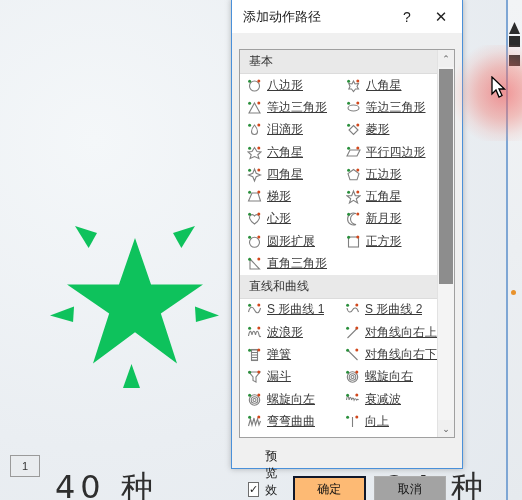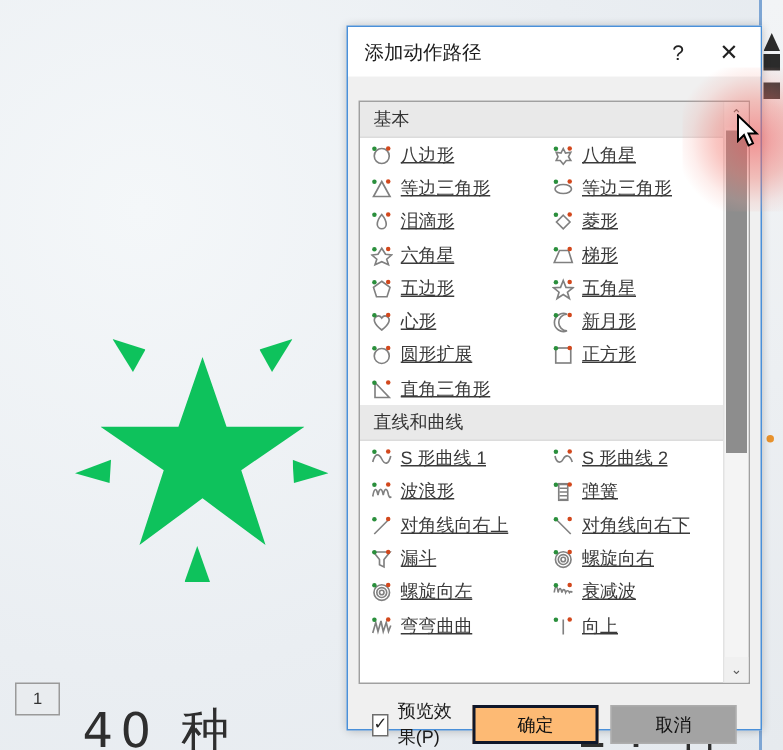--- a/index.html
+++ b/index.html
@@ -46,23 +46,23 @@
 
   #slide-num{position:absolute;left:10px;top:455px;width:28px;height:20px;
       border:1px solid #9a9a9a;background:#e9ecef;color:#333;font-size:11px;
       display:flex;align-items:center;justify-content:center;}
   .bg-text{position:absolute;color:#2e2e2e;font-size:32px;letter-spacing:5px;
       font-family:"DejaVu Sans",sans-serif;}
   #txt-40{left:55px;top:466px;}
   #txt-24{left:385px;top:466px;}
 
   
-  #dialog{position:absolute;left:231px;top:-1px;width:277px;height:470px;
+  #dialog{position:absolute;left:231px;top:-1px;width:232px;height:470px;
       background:#f0f0f0;border:1px solid #4a90d9;box-shadow:0 0 6px rgba(0,0,0,.25);
-      box-sizing:border-box;margin-top:18px;}
+      box-sizing:border-box;}
   #titlebar{height:33px;background:#fff;display:flex;align-items:center;
       padding:0 4px 0 11px;box-sizing:border-box;}
   #dlg-title{font-size:13px;color:#1a1a1a;flex:1;}
   .tb-btn{width:34px;height:30px;display:flex;align-items:center;justify-content:center;
       font-size:14px;color:#222;cursor:default;}
   #close-btn{font-size:15px;}
 
   #dlg-body{padding:16px 7px 0 7px;box-sizing:border-box;}
 
   #listbox{position:relative;height:389px;background:#fff;border:1px solid #a0a0a0;
@@ -207,36 +207,56 @@
                   <path d="M7.5 2.5 L10 6.5 L14 7 L10.8 9.8 L12 13.5 L7.5 11.5 L3 13.5 L4.2 9.8 L1 7 L5 6.5 Z" stroke="#808080" fill="none" stroke-width="1.1"></path>
     <circle cx="2.6" cy="3.2" r="1.5" fill="#2a8f3c"></circle>
     <circle cx="11.8" cy="3" r="1.5" fill="#d2481d"></circle>
                 </svg>
               </span>
               <span class="lbl">六角星</span>
             </div>
             <div class="cell">
               <span class="ico">
                 <svg width="15" height="16" viewBox="0 0 15 16">
+                  <path d="M4 5 L14 5 L11 11 L1 11 Z" stroke="#808080" fill="none" stroke-width="1.1"></path>
+    <circle cx="2.6" cy="3.2" r="1.5" fill="#2a8f3c"></circle>
+    <circle cx="11.8" cy="3" r="1.5" fill="#d2481d"></circle>
+                </svg>
+              </span>
+              <span class="lbl">平行四边形</span>
+            </div>
+            <div class="cell">
+              <span class="ico">
+                <svg width="15" height="16" viewBox="0 0 15 16">
+                  <path d="M7.5 2 L9.2 6.3 L13.5 8 L9.2 9.7 L7.5 14 L5.8 9.7 L1.5 8 L5.8 6.3 Z" stroke="#808080" fill="none" stroke-width="1.1"></path>
+    <circle cx="2.6" cy="3.2" r="1.5" fill="#2a8f3c"></circle>
+    <circle cx="11.8" cy="3" r="1.5" fill="#d2481d"></circle>
+                </svg>
+              </span>
+              <span class="lbl">四角星</span>
+            </div>
+            <div class="cell">
+              <span class="ico">
+                <svg width="15" height="16" viewBox="0 0 15 16">
+                  <path d="M7.5 2.5 L13 6.6 L11 12.8 L4 12.8 L2 6.6 Z" stroke="#808080" fill="none" stroke-width="1.1"></path>
+    <circle cx="2.6" cy="3.2" r="1.5" fill="#2a8f3c"></circle>
+    <circle cx="11.8" cy="3" r="1.5" fill="#d2481d"></circle>
+                </svg>
+              </span>
+              <span class="lbl">五边形</span>
+            </div>
+            <div class="cell">
+              <span class="ico">
+                <svg width="15" height="16" viewBox="0 0 15 16">
                   <path d="M5 4 L11 4 L13.5 12 L1.5 12 Z" stroke="#808080" fill="none" stroke-width="1.1"></path>
     <circle cx="2.6" cy="3.2" r="1.5" fill="#2a8f3c"></circle>
     <circle cx="11.8" cy="3" r="1.5" fill="#d2481d"></circle>
                 </svg>
               </span>
               <span class="lbl">梯形</span>
-            </div>
-            <div class="cell">
-              <span class="ico">
-                <svg width="15" height="16" viewBox="0 0 15 16">
-                  <path d="M7.5 2.5 L13 6.6 L11 12.8 L4 12.8 L2 6.6 Z" stroke="#808080" fill="none" stroke-width="1.1"></path>
-    <circle cx="2.6" cy="3.2" r="1.5" fill="#2a8f3c"></circle>
-    <circle cx="11.8" cy="3" r="1.5" fill="#d2481d"></circle>
-                </svg>
-              </span>
-              <span class="lbl">五边形</span>
             </div>
             <div class="cell">
               <span class="ico">
                 <svg width="15" height="16" viewBox="0 0 15 16">
                   <path d="M7.5 2 L9.3 6.6 L14 6.8 L10.3 9.8 L11.6 14 L7.5 11.4 L3.4 14 L4.7 9.8 L1 6.8 L5.7 6.6 Z" stroke="#808080" fill="none" stroke-width="1.1"></path>
     <circle cx="2.6" cy="3.2" r="1.5" fill="#2a8f3c"></circle>
     <circle cx="11.8" cy="3" r="1.5" fill="#d2481d"></circle>
                 </svg>
               </span>
               <span class="lbl">五角星</span>
@@ -320,37 +340,37 @@
                   <path d="M1.5 11 C2.5 5 4 5 5 10 C6 5 7.5 5 8.5 10 C9.5 5 11 5 12 10 C12.6 12 13.2 12 13.8 11" stroke="#808080" fill="none" stroke-width="1.1"></path>
     <circle cx="2.6" cy="3.2" r="1.5" fill="#2a8f3c"></circle>
     <circle cx="11.8" cy="3" r="1.5" fill="#d2481d"></circle>
                 </svg>
               </span>
               <span class="lbl">波浪形</span>
             </div>
             <div class="cell">
               <span class="ico">
                 <svg width="15" height="16" viewBox="0 0 15 16">
+                  <path d="M2.5 13 L12.5 3" stroke="#808080" fill="none" stroke-width="1.1"></path>
+    <circle cx="2.6" cy="3.2" r="1.5" fill="#2a8f3c"></circle>
+    <circle cx="11.8" cy="3" r="1.5" fill="#d2481d"></circle>
+                </svg>
+              </span>
+              <span class="lbl">对角线向右上</span>
+            </div>
+            <div class="cell">
+              <span class="ico">
+                <svg width="15" height="16" viewBox="0 0 15 16">
                   <path d="M5 3 h5 M5 5.5 h5 M5 8 h5 M5 10.5 h5 M5 13 h5" stroke="#808080" fill="none" stroke-width="1.1"></path>
                   <rect x="4.5" y="2.5" width="6" height="11" stroke="#808080" fill="none" stroke-width="1.1"></rect>
     <circle cx="2.6" cy="3.2" r="1.5" fill="#2a8f3c"></circle>
     <circle cx="11.8" cy="3" r="1.5" fill="#d2481d"></circle>
                 </svg>
               </span>
               <span class="lbl">弹簧</span>
-            </div>
-            <div class="cell">
-              <span class="ico">
-                <svg width="15" height="16" viewBox="0 0 15 16">
-                  <path d="M2.5 13 L12.5 3" stroke="#808080" fill="none" stroke-width="1.1"></path>
-    <circle cx="2.6" cy="3.2" r="1.5" fill="#2a8f3c"></circle>
-    <circle cx="11.8" cy="3" r="1.5" fill="#d2481d"></circle>
-                </svg>
-              </span>
-              <span class="lbl">对角线向右上</span>
             </div>
             <div class="cell">
               <span class="ico">
                 <svg width="15" height="16" viewBox="0 0 15 16">
                   <path d="M2.5 3 L12.5 13" stroke="#808080" fill="none" stroke-width="1.1"></path>
     <circle cx="2.6" cy="3.2" r="1.5" fill="#2a8f3c"></circle>
     <circle cx="11.8" cy="3" r="1.5" fill="#d2481d"></circle>
                 </svg>
               </span>
               <span class="lbl">对角线向右下</span>

